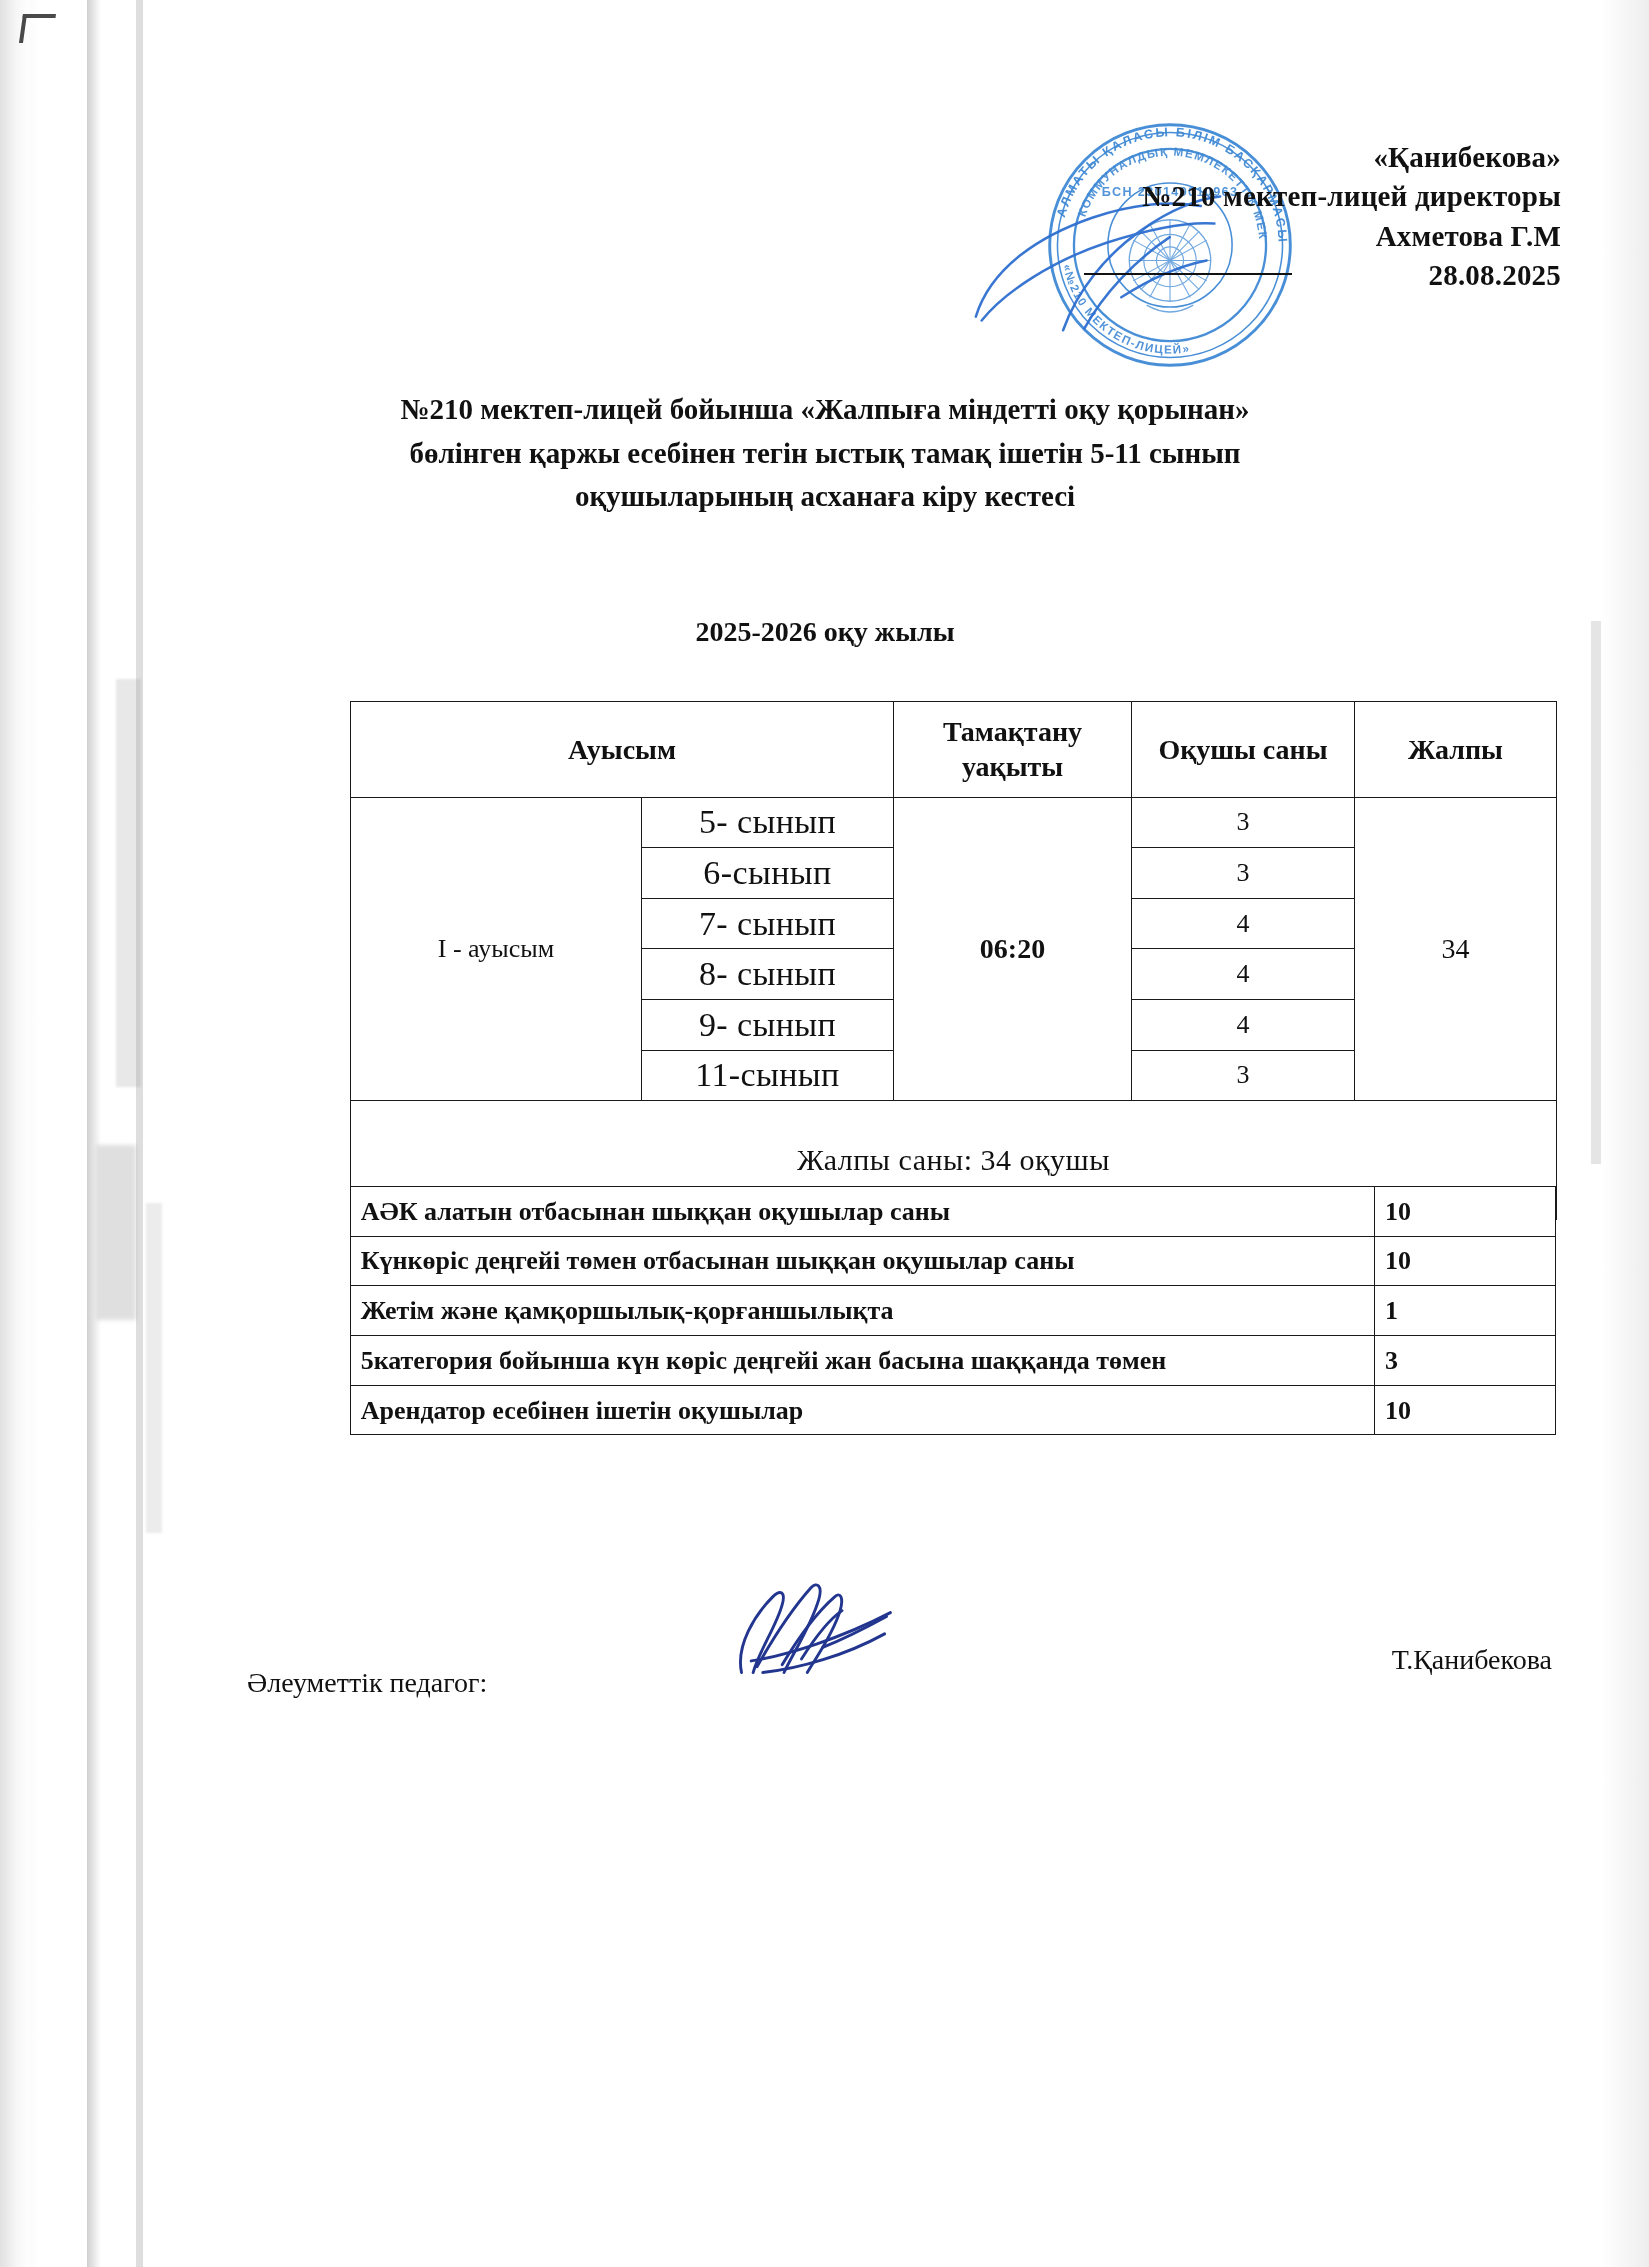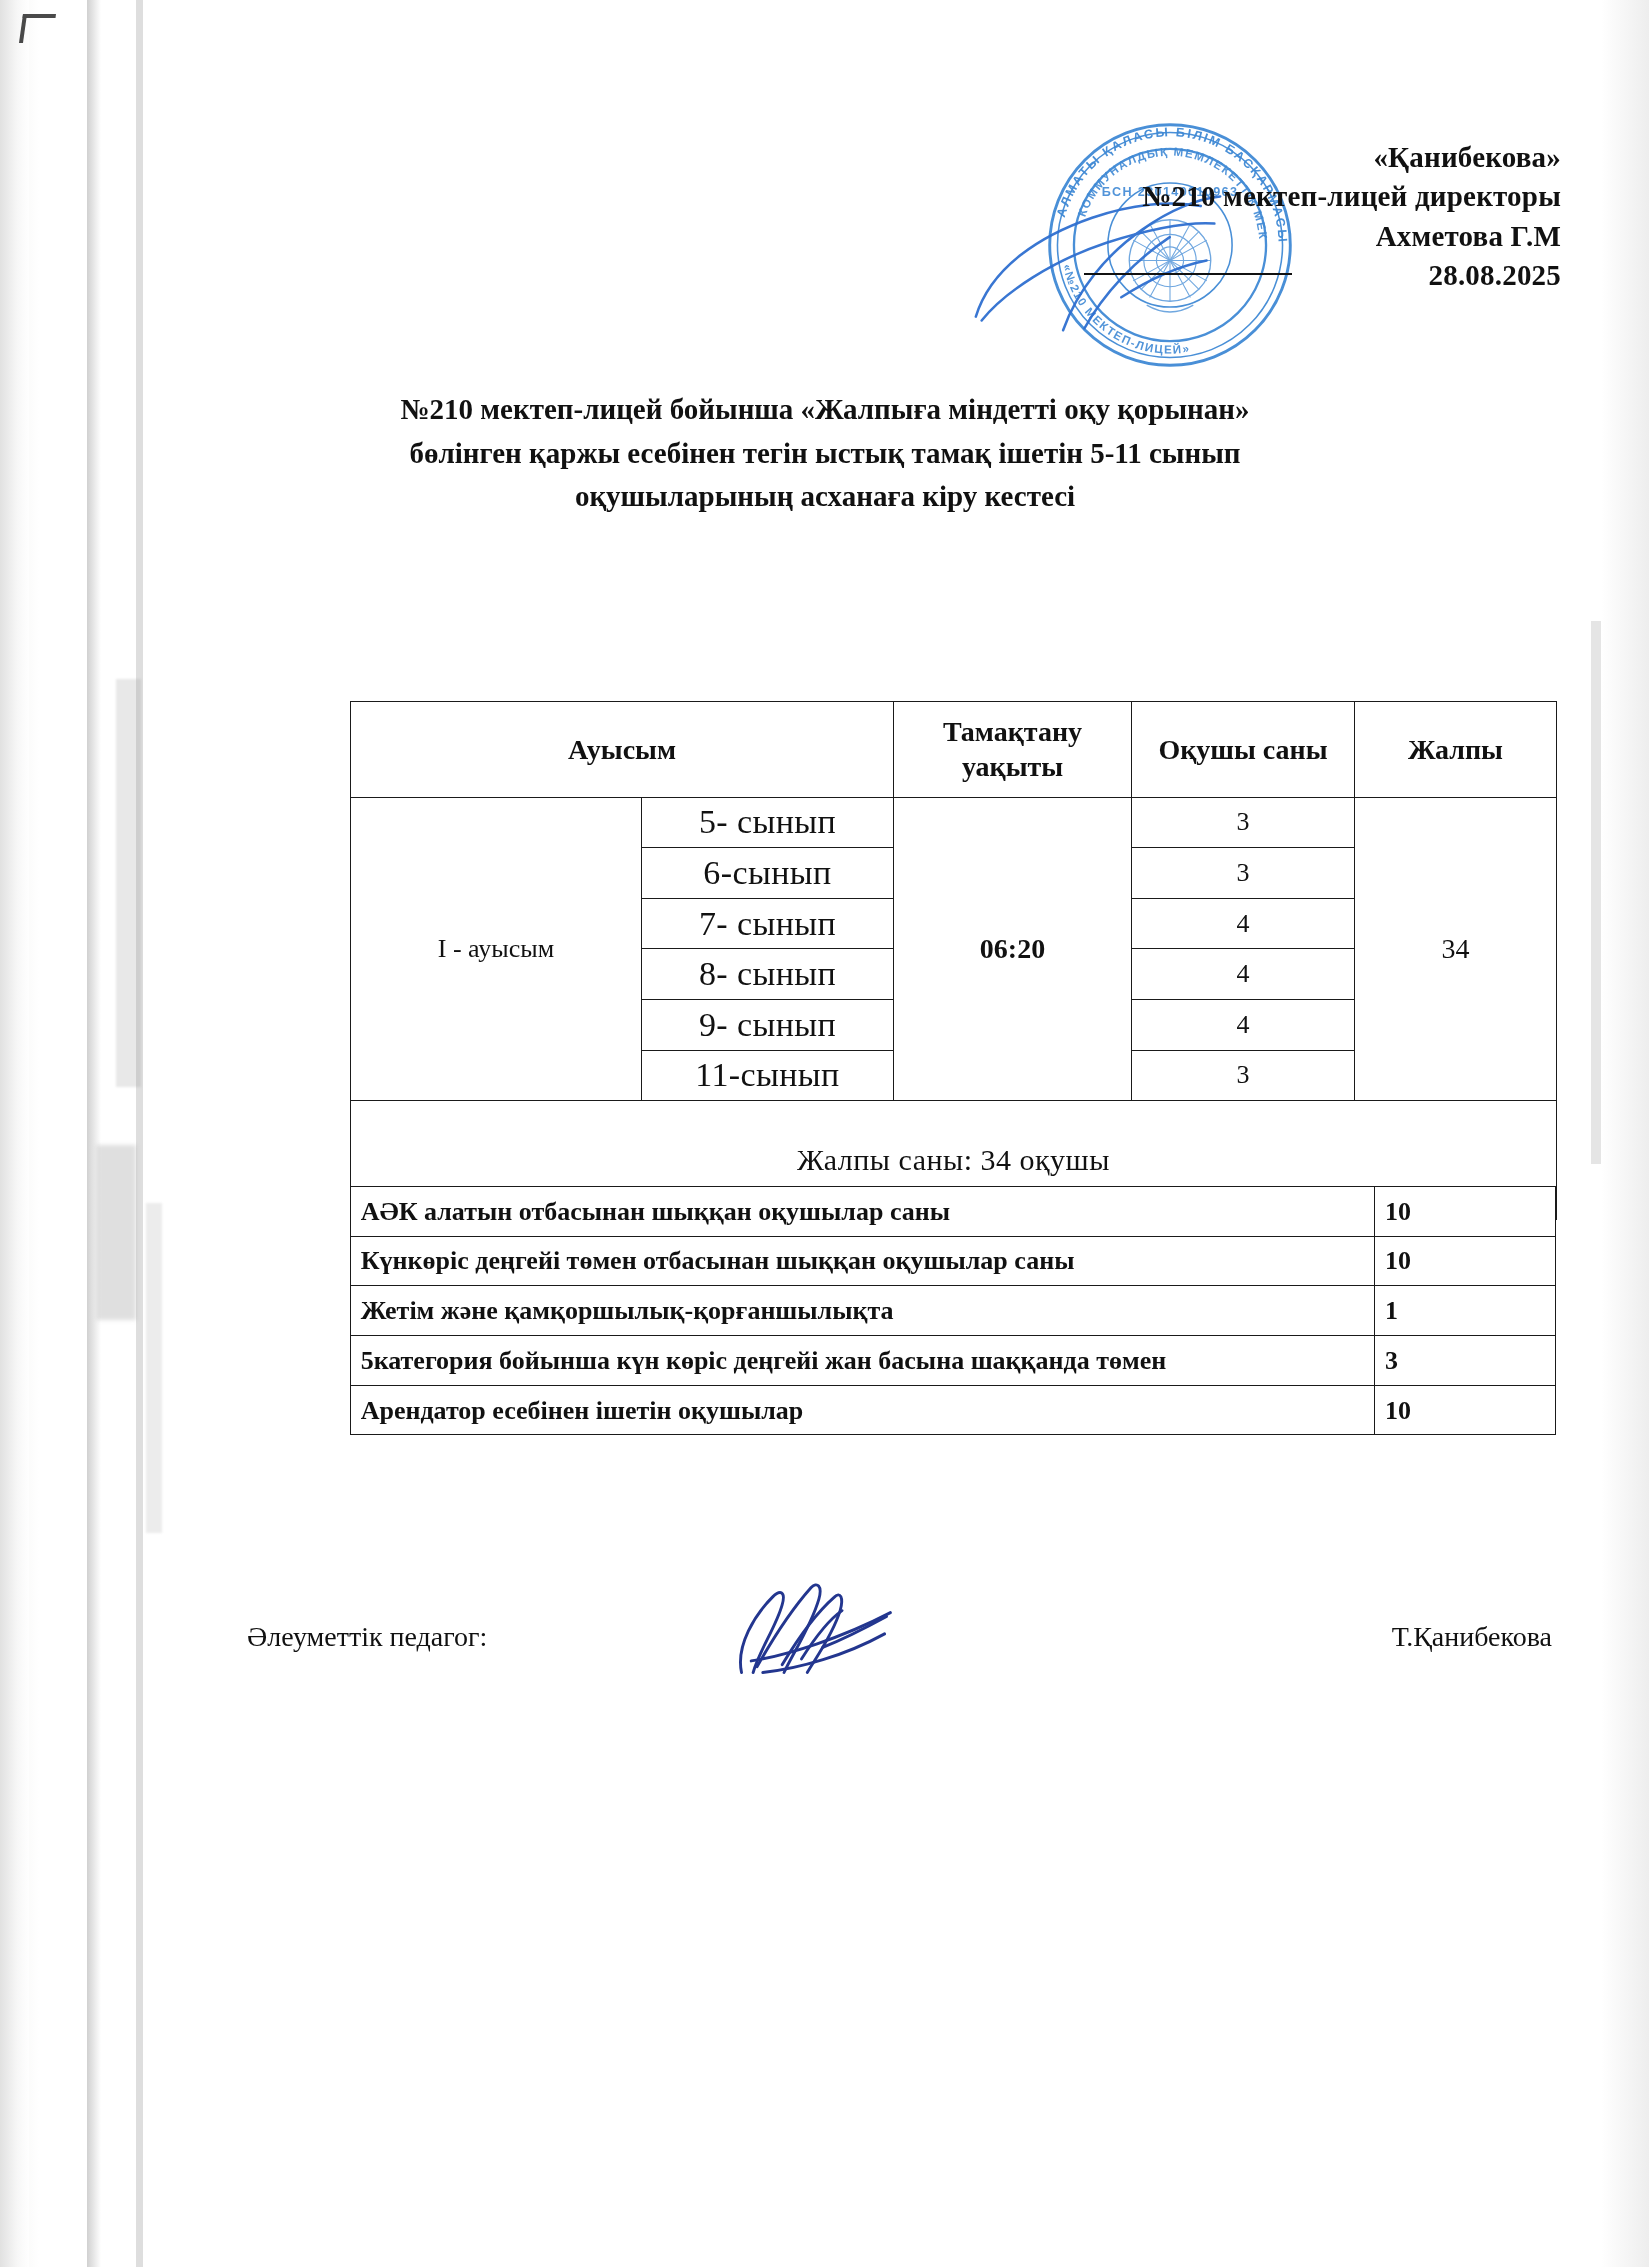--- a/index.html
+++ b/index.html
@@ -104,21 +104,21 @@
   }
   .cat-label{width:1009px;}
   .cat-value{width:178px;text-align:left;padding-left:15.5px;}
 
   
   .footer{
     position:absolute;left:247px;top:1621px;width:1305px;
     display:flex;align-items:center;justify-content:space-between;
     font-size:28px;
   }
-  .footer .role{white-space:nowrap;}
+  .footer .role{white-space:nowrap;margin-top:46px;}
   .footer .name{white-space:nowrap;}
   .footer-sign{
     position:absolute;left:718px;top:1572px;width:252px;height:116px;
     z-index:5;pointer-events:none;
   }
 </style>
 </head>
 <body>
 
 <div class="page">
@@ -196,20 +196,21 @@
     <div>28.08.2025</div>
   </div>
   <div class="sig-rule"></div>
 
   <div class="doc-title">
     <div>№210 мектеп-лицей бойынша «Жалпыға міндетті оқу қорынан»</div>
     <div>бөлінген қаржы есебінен тегін ыстық тамақ ішетін 5-11 сынып</div>
     <div>оқушыларының асханаға кіру кестесі</div>
   </div>
 
+  <div class="school-year">2025-2026 оқу жылы</div>
 
   <div class="tbl-wrap">
     <table>
       <colgroup>
         <col class="col-shift">
           <col class="col-class">
           <col class="col-time">
           <col class="col-count">
           <col class="col-total">
       </colgroup>

